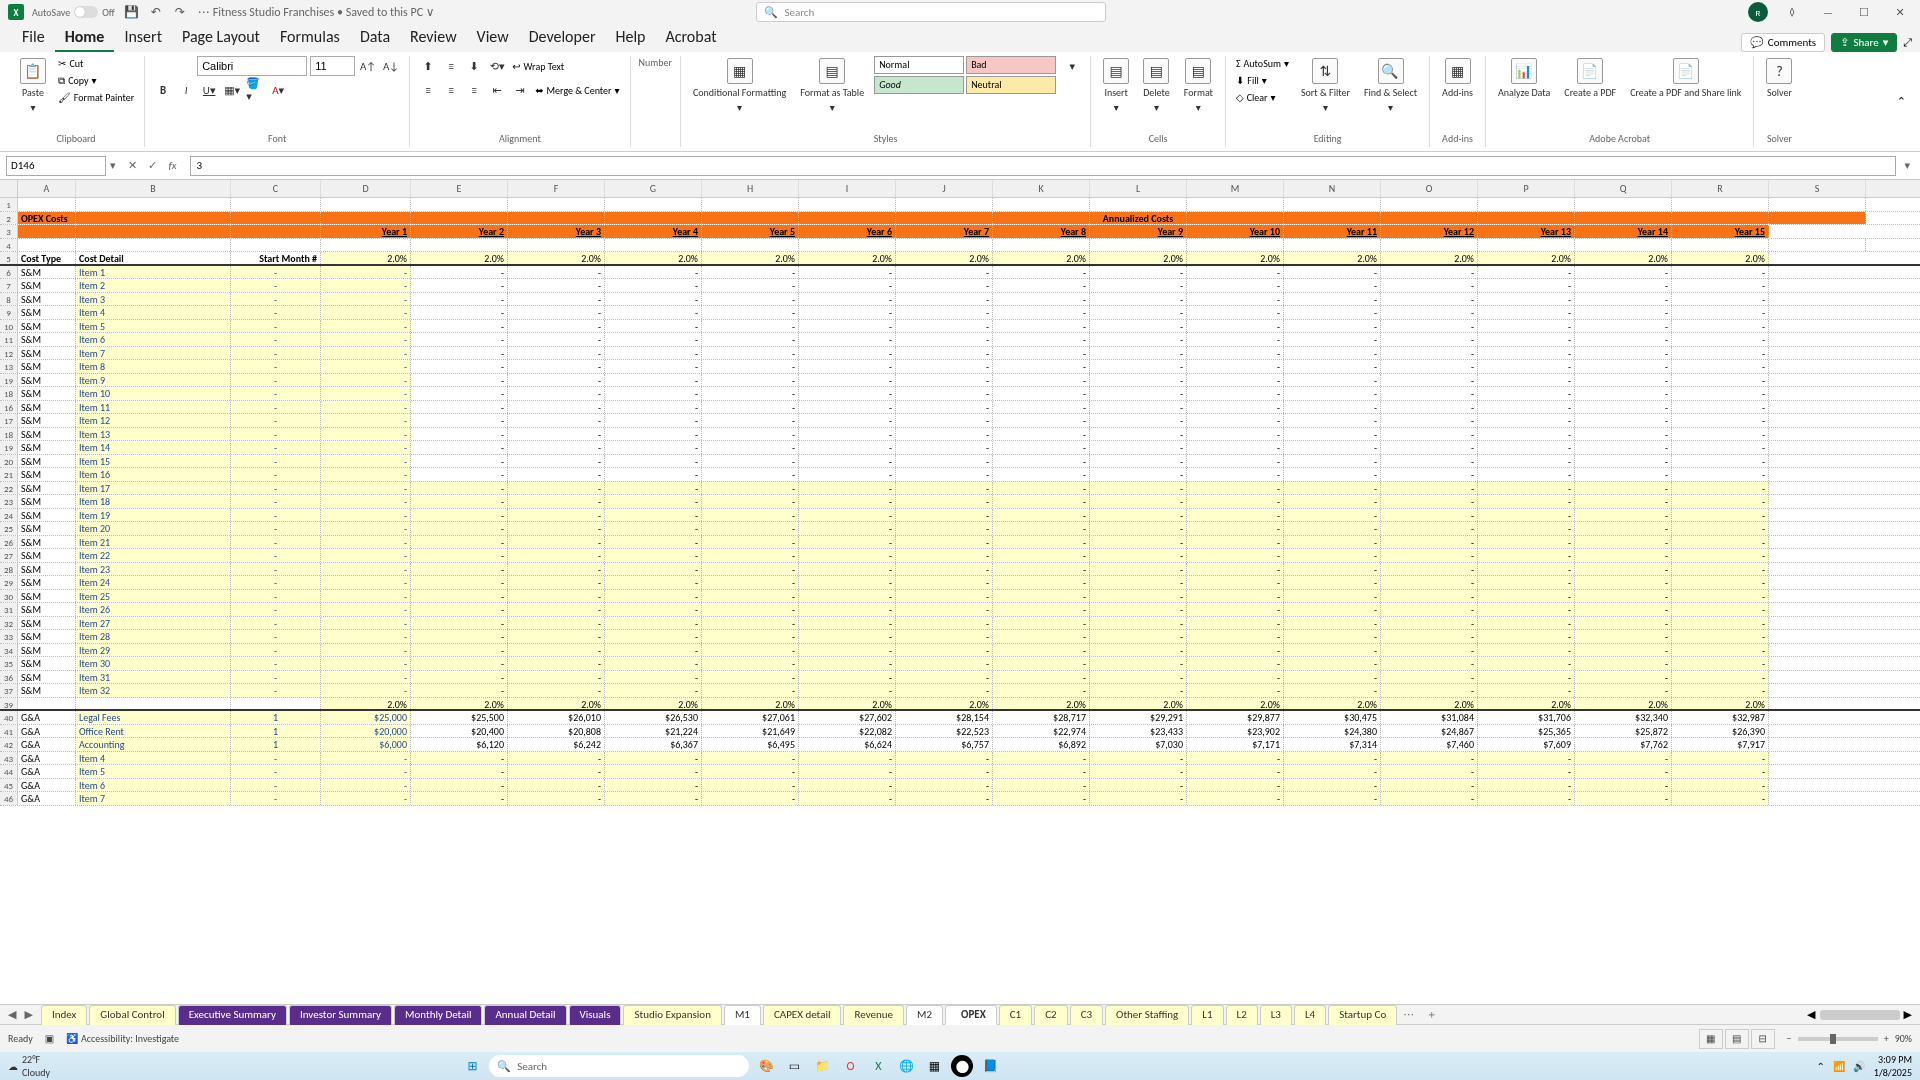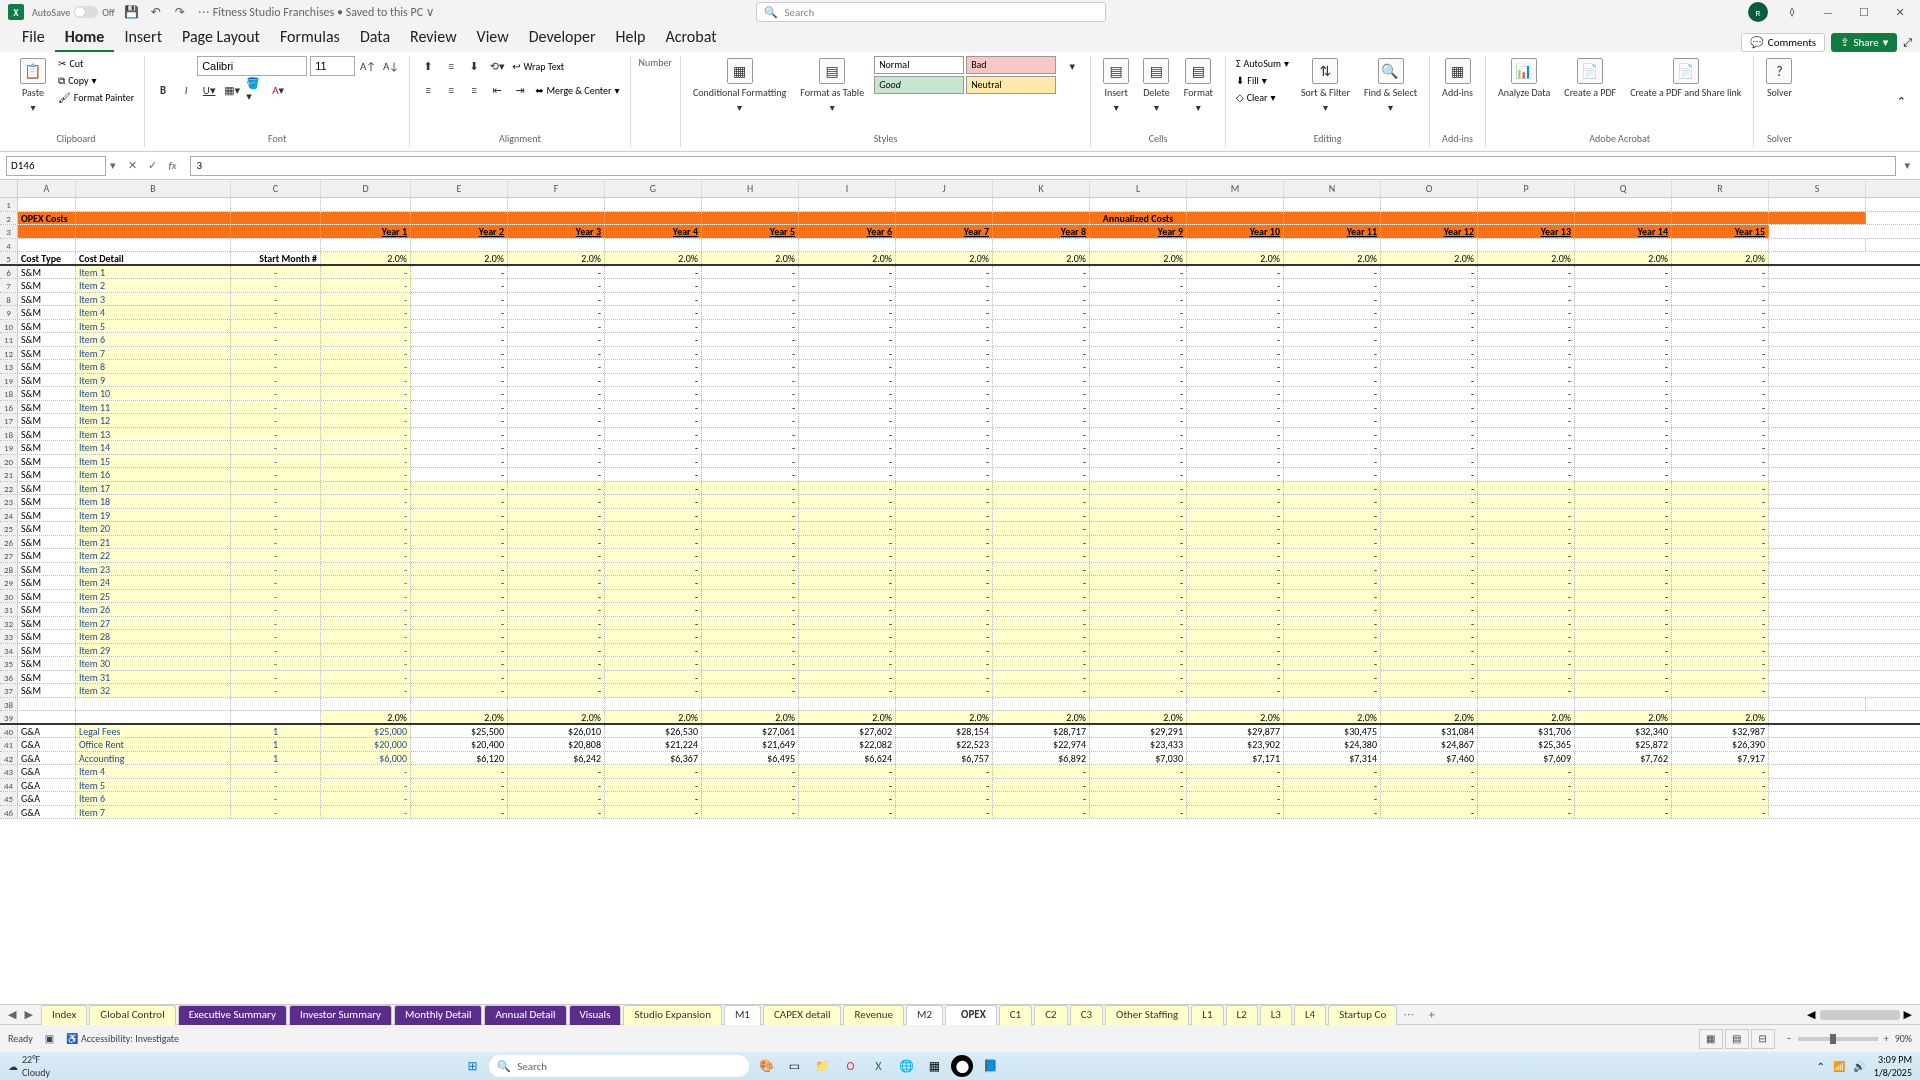--- a/index.html
+++ b/index.html
@@ -1091,42 +1091,20 @@
         <div class="cell cY rt yellow">-</div>
         <div class="cell cY rt yellow">-</div>
         <div class="cell cY rt yellow">-</div>
         <div class="cell cY rt yellow">-</div>
         <div class="cell cY rt yellow">-</div>
         <div class="cell cY rt yellow">-</div>
         <div class="cell cY rt yellow">-</div>
         <div class="cell cY rt yellow">-</div>
         <div class="cell cY rt yellow">-</div>
         <div class="cell cY rt yellow">-</div>
-      </div>
-      <div class="row">
-        <div class="rh">38</div>
-        <div class="cell cA"></div>
-        <div class="cell cB"></div>
-        <div class="cell cC"></div>
-        <div class="cell cD"></div>
-        <div class="cell cY"></div>
-        <div class="cell cY"></div>
-        <div class="cell cY"></div>
-        <div class="cell cY"></div>
-        <div class="cell cY"></div>
-        <div class="cell cY"></div>
-        <div class="cell cY"></div>
-        <div class="cell cY"></div>
-        <div class="cell cY"></div>
-        <div class="cell cY"></div>
-        <div class="cell cY"></div>
-        <div class="cell cY"></div>
-        <div class="cell cY"></div>
-        <div class="cell cY"></div>
-        <div class="cell cY"></div>
       </div>
       <div class="row thick-bottom">
         <div class="rh">39</div>
         <div class="cell cA"></div>
         <div class="cell cB"></div>
         <div class="cell cC"></div>
         <div class="cell cD yellow rt">2.0%</div>
         <div class="cell cY yellow rt">2.0%</div>
         <div class="cell cY yellow rt">2.0%</div>
         <div class="cell cY yellow rt">2.0%</div>

